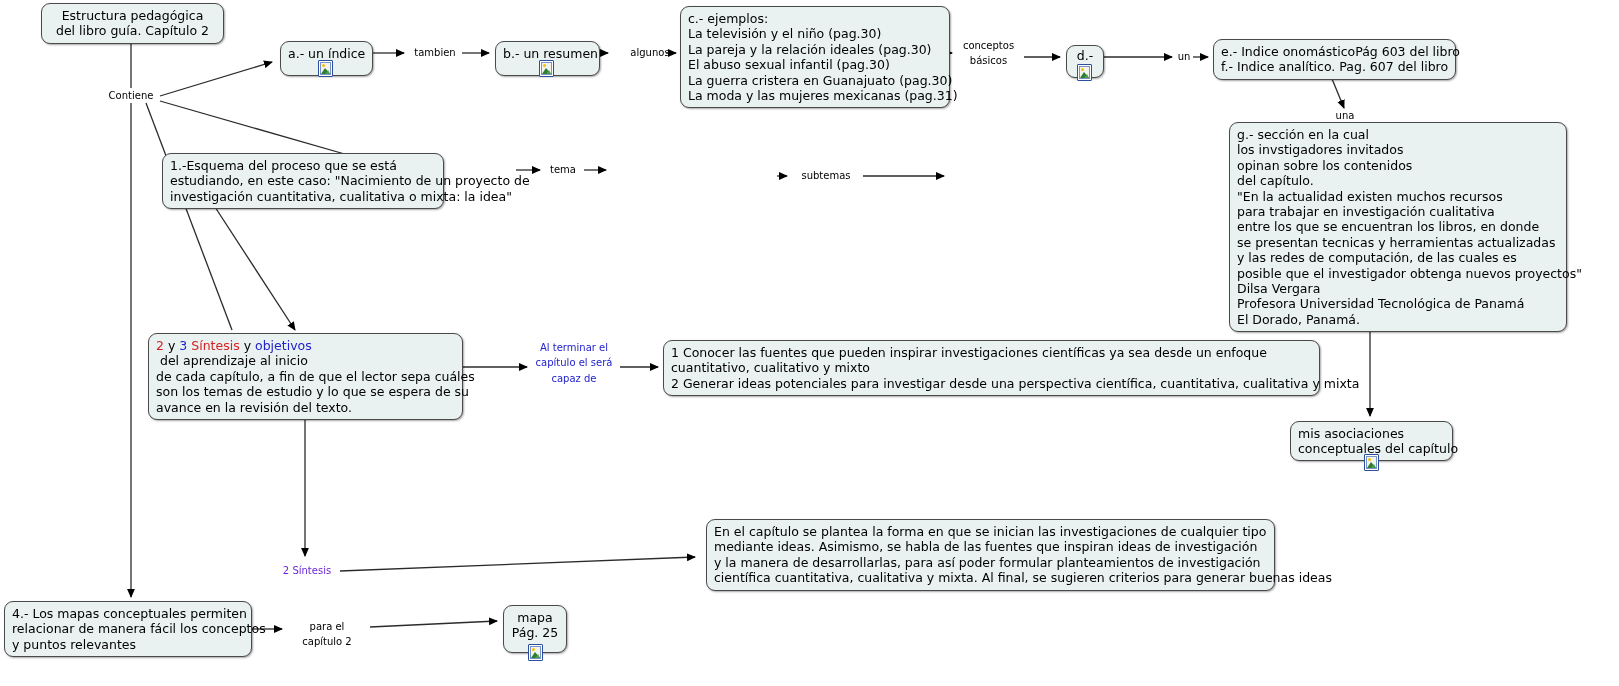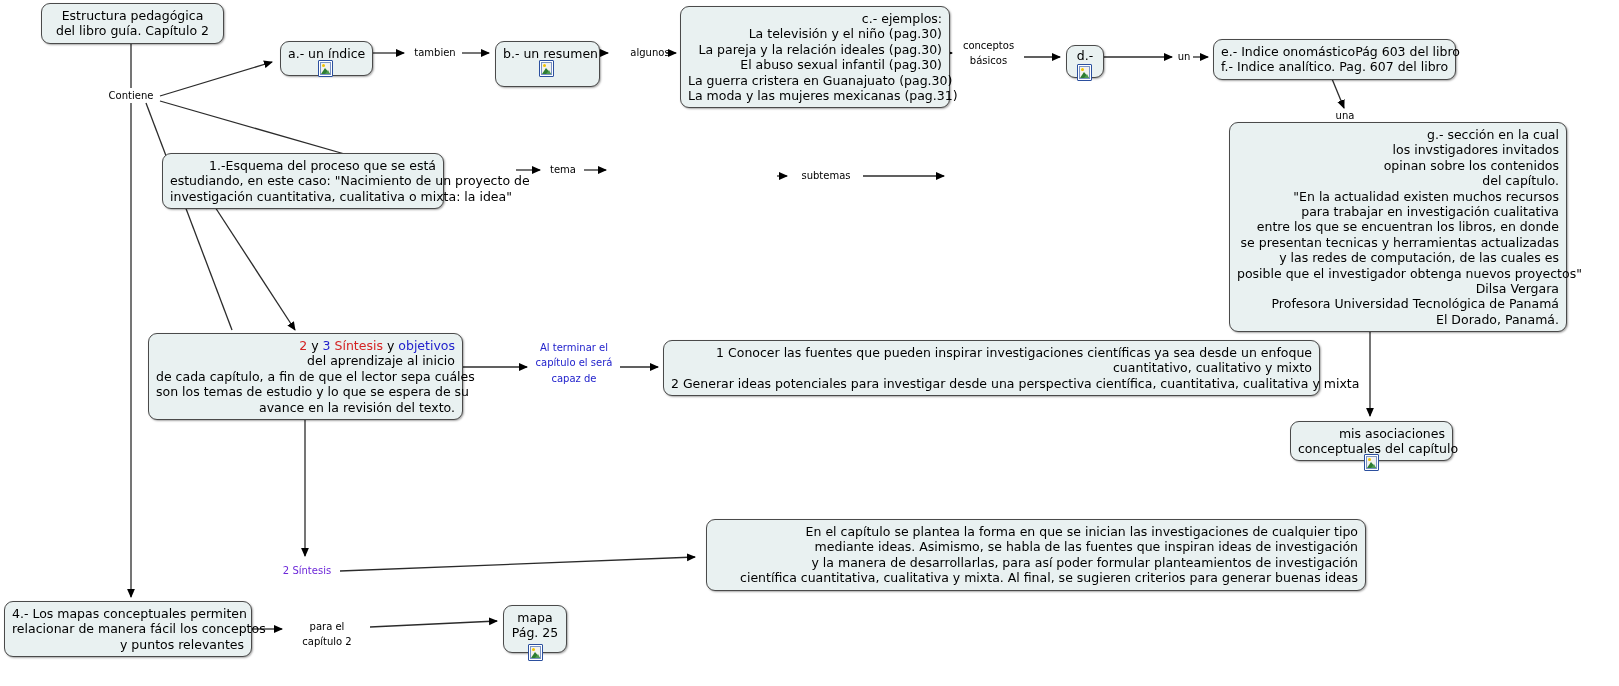--- a/index.html
+++ b/index.html
@@ -16,21 +16,20 @@
     background:#e9f1f1;
     border:1px solid #4a4a4a;
     border-radius:9px;
     box-shadow:1px 1px 2px rgba(0,0,0,0.35);
     box-sizing:border-box;
     padding:4px 7px;
     font-size:12.5px;
     line-height:15.4px;
     white-space:pre;
     color:#000;
-    text-align:right;
   }
   .node.center{text-align:center;}
   .label{
     position:absolute;
     font-size:10px;
     line-height:15.4px;
     white-space:pre;
     text-align:center;
     color:#000;
     background:transparent;
@@ -130,21 +129,21 @@
   <div class="icon" style="left:318px;top:60px;">
     <div class="pic">
       <div class="sun"></div>
       <div class="mtn"></div>
       <div class="mtn2"></div>
     </div>
   </div>
 
   <div class="label" style="left:406px;top:45px;width:58px;">tambien</div>
 
-  <div class="node center" style="left:495px;top:41px;width:105px;height:46px;padding-top:4px;">b.- un resumen</div>
+  <div class="node center" style="left:495px;top:41px;width:105px;height:35px;padding-top:4px;">b.- un resumen</div>
   <div class="icon" style="left:539px;top:60px;">
     <div class="pic">
       <div class="sun"></div>
       <div class="mtn"></div>
       <div class="mtn2"></div>
     </div>
   </div>
 
   <div class="label" style="left:608px;top:45px;width:60px;margin-left:12px;">algunos</div>
 
@@ -218,21 +217,21 @@
   <div class="icon" style="left:1364px;top:454px;">
     <div class="pic">
       <div class="sun"></div>
       <div class="mtn"></div>
       <div class="mtn2"></div>
     </div>
   </div>
 
   <div class="label red" style="left:272px;top:563px;width:70px;">2 Síntesis</div>
 
-  <div class="node" style="left:706px;top:519px;width:660px;">En el capítulo se plantea la forma en que se inician las investigaciones de cualquier tipo
+  <div class="node" style="left:706px;top:519px;width:569px;">En el capítulo se plantea la forma en que se inician las investigaciones de cualquier tipo
 mediante ideas. Asimismo, se habla de las fuentes que inspiran ideas de investigación
 y la manera de desarrollarlas, para así poder formular planteamientos de investigación
 científica cuantitativa, cualitativa y mixta. Al final, se sugieren criterios para generar buenas ideas</div>
 
   <div class="node" style="left:4px;top:601px;width:248px;">4.- Los mapas conceptuales permiten
 relacionar de manera fácil los conceptos
 y puntos relevantes</div>
 
   <div class="label" style="left:284px;top:619px;width:86px;">para el
 capítulo 2</div>

